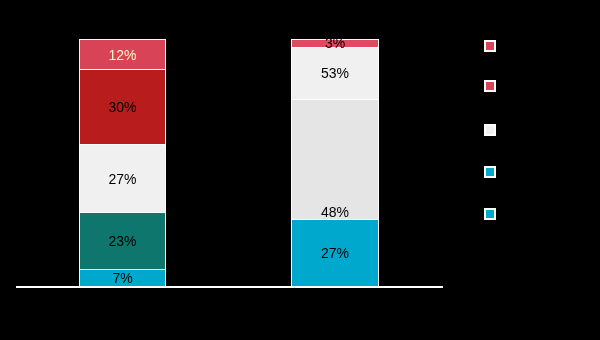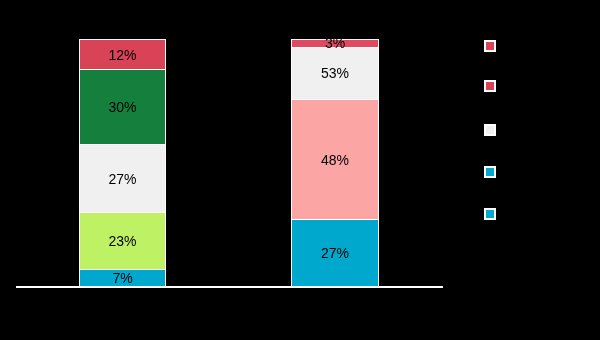--- a/index.html
+++ b/index.html
@@ -56,21 +56,21 @@
   }
   .seg-label {
     font-size: 14px;
     line-height: 1;
     font-weight: 400;
     white-space: nowrap;
     position: relative;
     z-index: 3;
   }
   .seg-label.dark  { color: #000000; }
-  .seg-label.light { color: #000000; }
+  .seg-label.light { color: #fef9c3; }
   .seg-label.overflow {
     position: absolute;
     left: 50%;
     top: 50%;
     transform: translate(-50%, -50%);
   }
 
   .legend {
     position: absolute;
     left: 484px;
@@ -101,41 +101,41 @@
 <body>
 
 <div id="chart-root">
 
   <div class="plot-area">
 
     <div class="bar bar-1">
         <div class="seg" style="flex: 0 0 12.1212%; background: rgb(217, 67, 88);">
           <span class="seg-label light">12%</span>
         </div>
-        <div class="seg" style="flex: 0 0 30.303%; background: #15803d;">
+        <div class="seg" style="flex: 0 0 30.303%; background: #b91c1c;">
           <span class="seg-label dark">30%</span>
         </div>
         <div class="seg" style="flex: 0 0 27.2727%; background: rgb(240, 240, 240);">
           <span class="seg-label dark">27%</span>
         </div>
-        <div class="seg" style="flex: 0 0 23.2323%; background: #bef264;">
+        <div class="seg" style="flex: 0 0 23.2323%; background: #0f766e;">
           <span class="seg-label dark">23%</span>
         </div>
         <div class="seg" style="flex: 0 0 7.07071%; background: rgb(0, 168, 206);">
           <span class="seg-label dark">7%</span>
         </div>
       </div>
     <div class="bar bar-2">
         <div class="seg" style="flex: 0 0 3.0303%; background: rgb(224, 74, 96);">
           <span class="seg-label dark overflow">3%</span>
         </div>
         <div class="seg" style="flex: 0 0 21.2121%; background: rgb(240, 240, 240);">
           <span class="seg-label dark">53%</span>
         </div>
-        <div class="seg" style="flex: 0 0 48.4848%; background: #fca5a5;">
+        <div class="seg" style="flex: 0 0 48.4848%; background: #e5e5e5; align-items: flex-end;">
           <span class="seg-label dark">48%</span>
         </div>
         <div class="seg" style="flex: 0 0 27.2727%; background: rgb(0, 168, 206);">
           <span class="seg-label dark">27%</span>
         </div>
       </div>
 
     <div class="axis-line"></div>
   </div>
 

